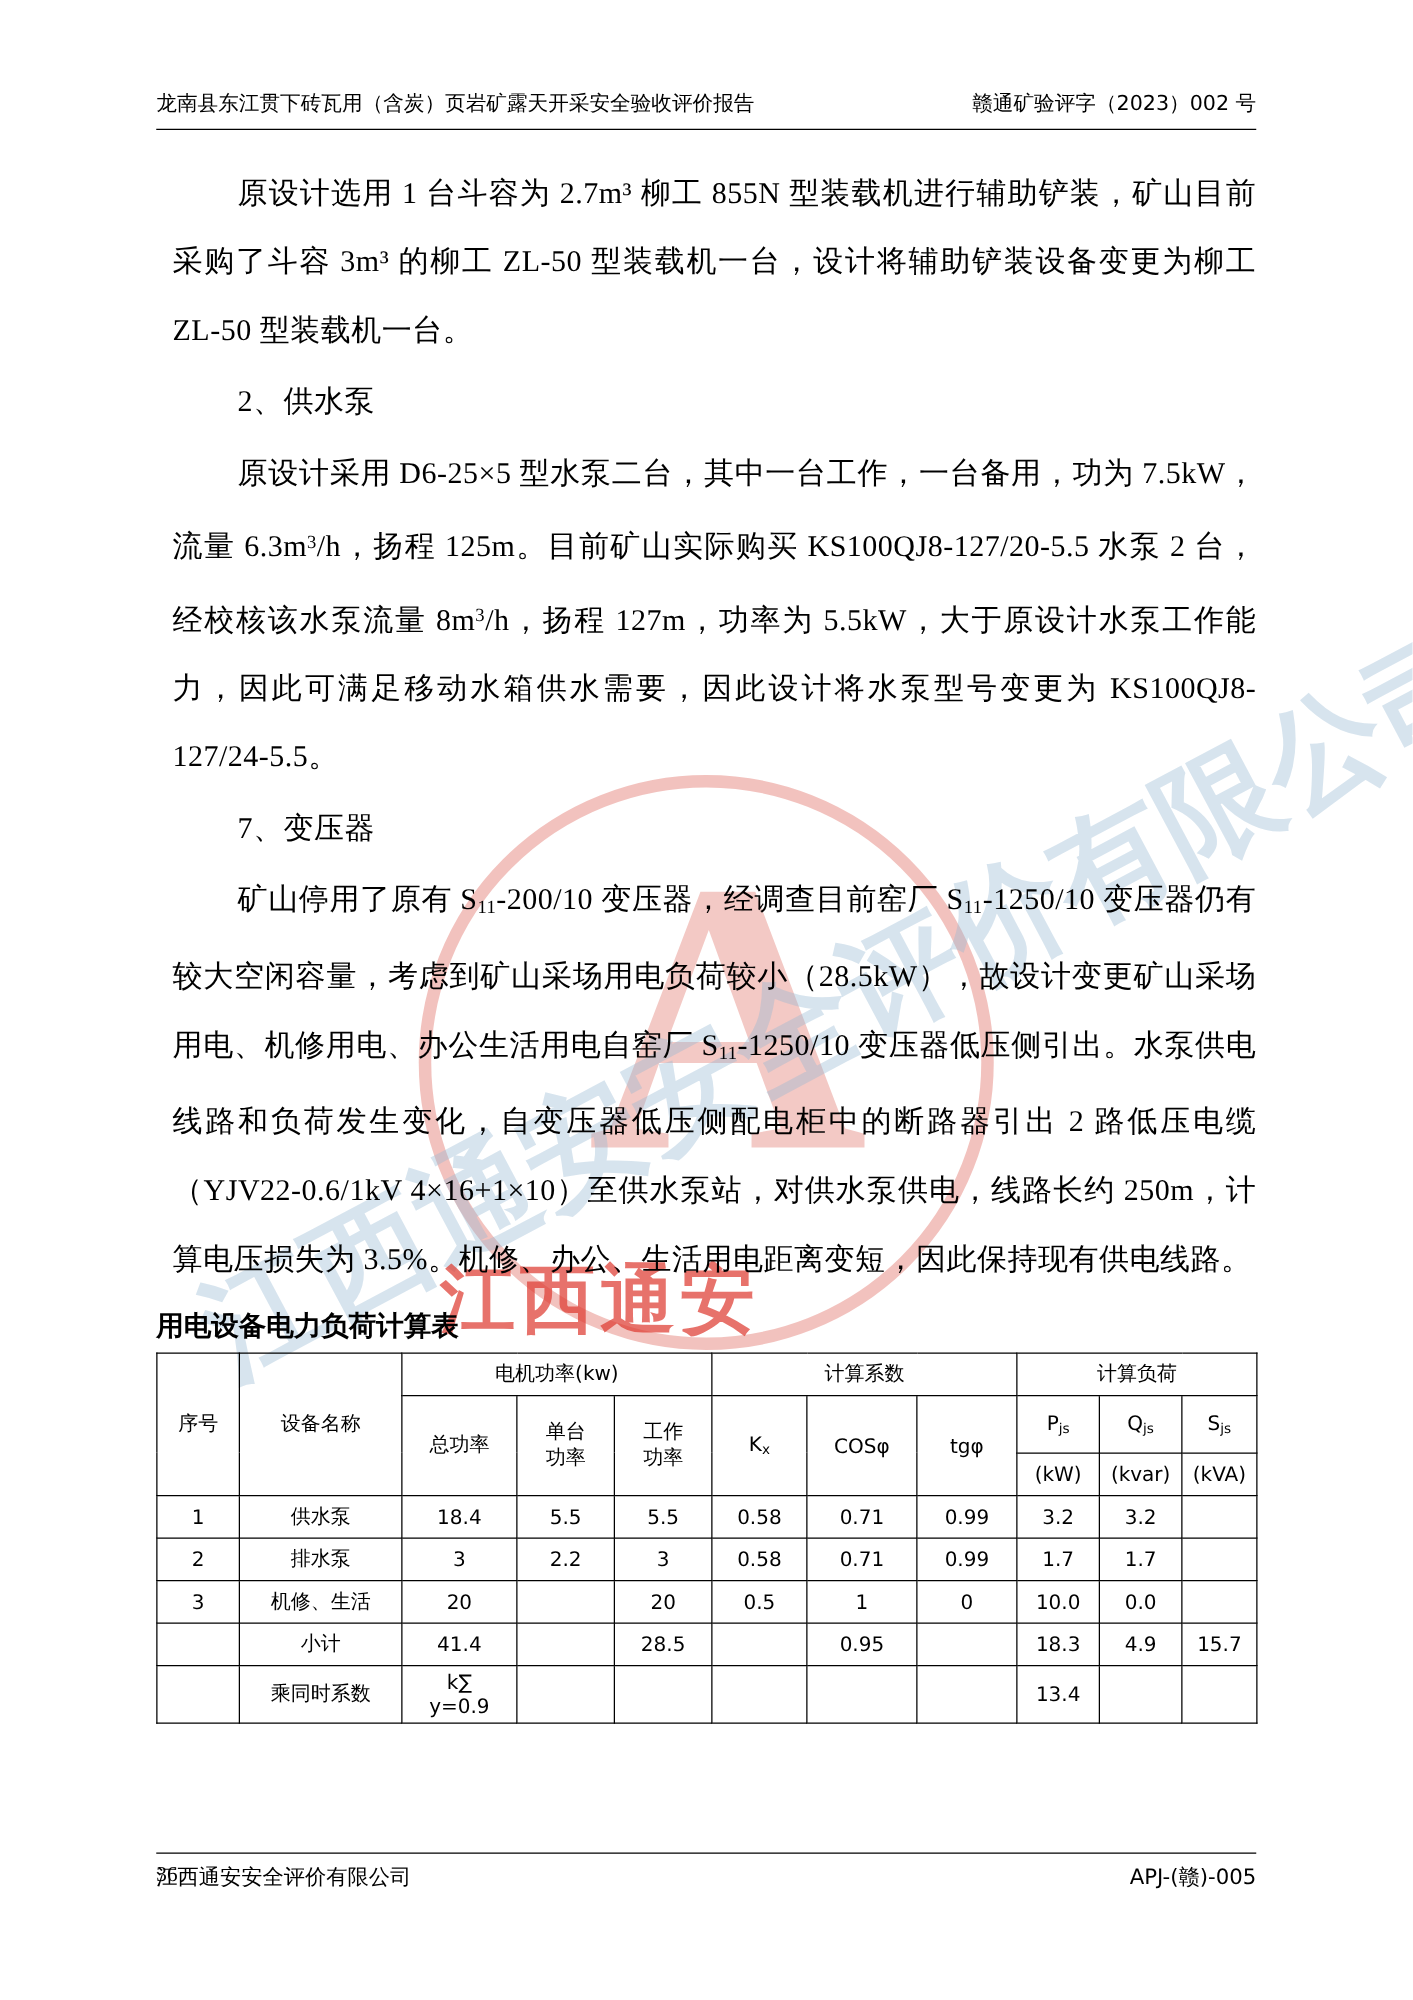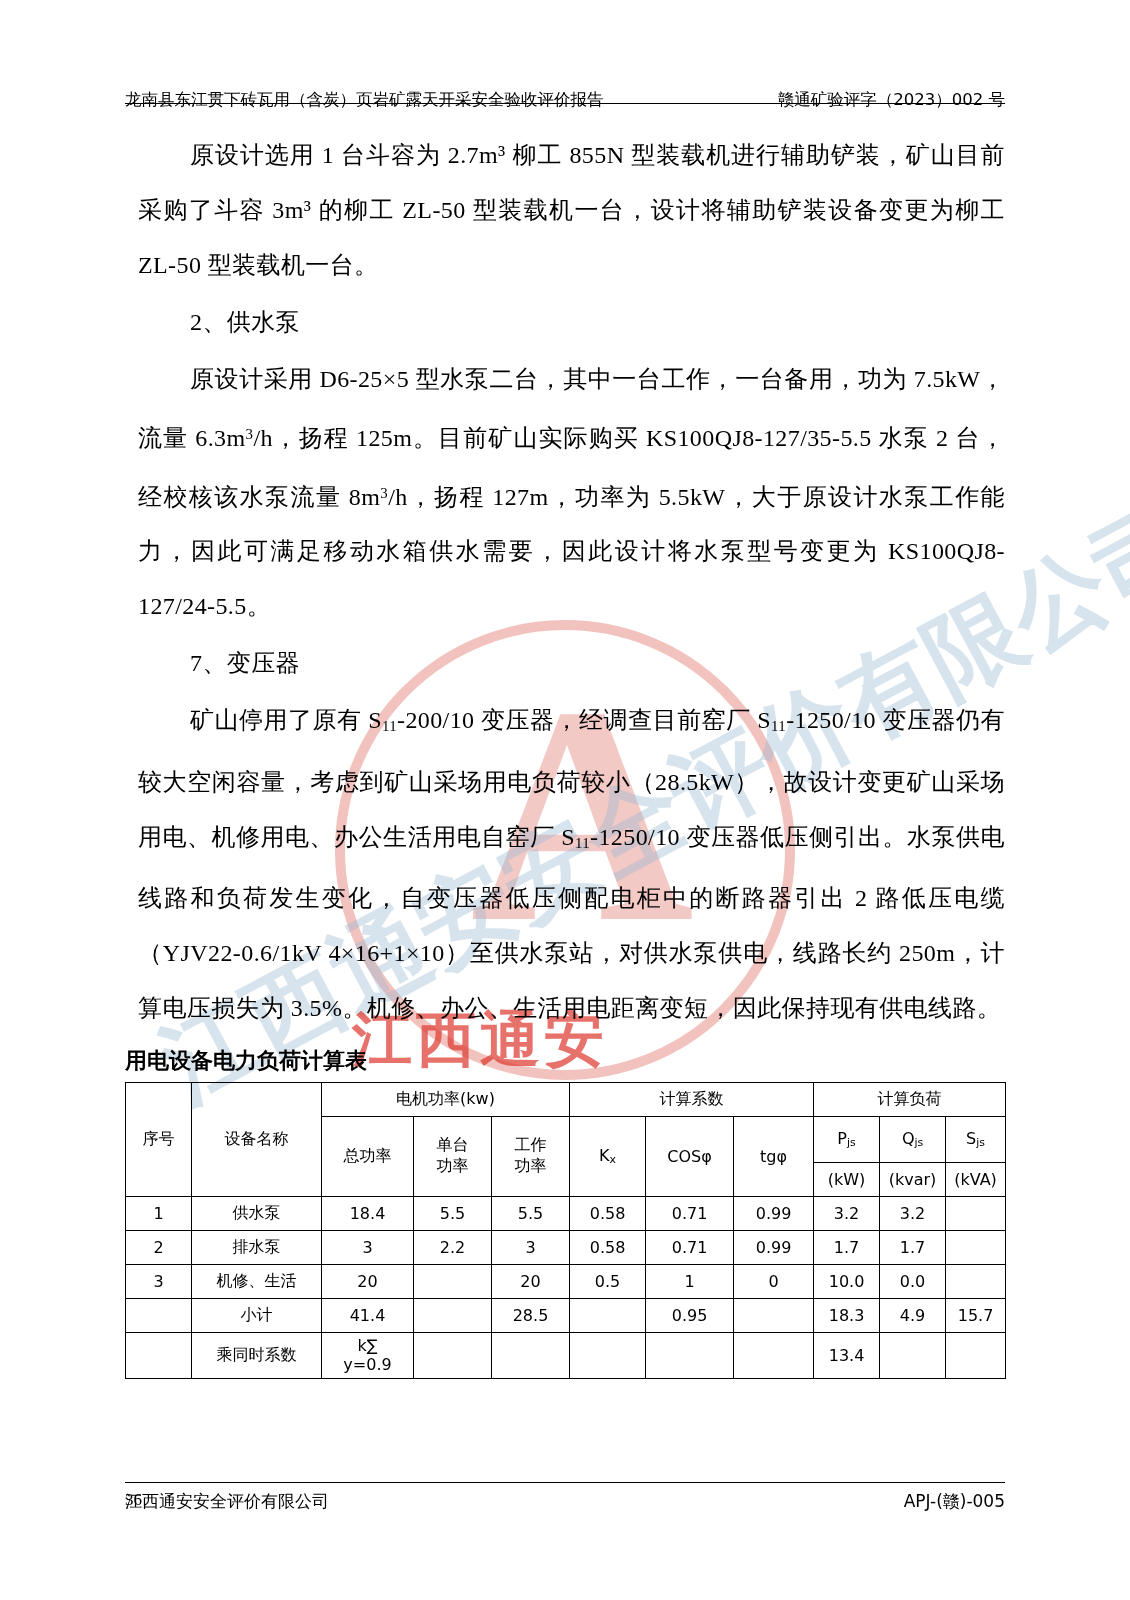--- a/index.html
+++ b/index.html
@@ -80,21 +80,20 @@
     left: 125px;
     top: 72px;
     width: 880px;
     display: flex;
     justify-content: space-between;
     align-items: flex-end;
     font-family: "DejaVu Sans", sans-serif;
     font-size: 16.5px;
     color: #000;
     z-index: 10;
-    margin-top: 17px;
   }
   .header-rule {
     position: absolute;
     left: 125px;
     top: 103px;
     width: 880px;
     height: 1px;
     background: #000;
     z-index: 10;
   }
@@ -195,21 +194,21 @@
     <span>赣通矿验评字（2023）002 号</span>
   </div>
   <div class="header-rule"></div>
 
   <div class="content">
 
     <p class="para indent">原设计选用 1 台斗容为 2.7m³ 柳工 855N 型装载机进行辅助铲装，矿山目前采购了斗容 3m³ 的柳工 ZL-50 型装载机一台，设计将辅助铲装设备变更为柳工 ZL-50 型装载机一台。</p>
 
     <p class="para indent">2、供水泵</p>
 
-    <p class="para indent"><span>原设计采用 D6-25×5 型水泵二台，其中一台工作，一台备用，功为 7.5kW，流量 6.3m</span><sup>3</sup><span>/h，扬程 125m。目前矿山实际购买 KS100QJ8-127/35-5.5 水泵 2 台，经校核该水泵流量 8m</span><sup>3</sup><span>/h，扬程 127m，功率为 5.5kW，大于原设计水泵工作能力，因此可满足移动水箱供水需要，因此设计将水泵型号变更为 KS100QJ8-127/24-5.5。</span></p>
+    <p class="para indent"><span>原设计采用 D6-25×5 型水泵二台，其中一台工作，一台备用，功为 7.5kW，流量 6.3m</span><sup>3</sup><span>/h，扬程 125m。目前矿山实际购买 KS100QJ8-127/20-5.5 水泵 2 台，经校核该水泵流量 8m</span><sup>3</sup><span>/h，扬程 127m，功率为 5.5kW，大于原设计水泵工作能力，因此可满足移动水箱供水需要，因此设计将水泵型号变更为 KS100QJ8-127/24-5.5。</span></p>
 
     <p class="para indent">7、变压器</p>
 
     <p class="para indent"><span>矿山停用了原有 S</span><sub>11</sub><span>-200/10 变压器，经调查目前窑厂 S</span><sub>11</sub><span>-1250/10 变压器仍有较大空闲容量，考虑到矿山采场用电负荷较小（28.5kW），故设计变更矿山采场用电、机修用电、办公生活用电自窑厂 S</span><sub>11</sub><span>-1250/10 变压器低压侧引出。水泵供电线路和负荷发生变化，自变压器低压侧配电柜中的断路器引出 2 路低压电缆（YJV22-0.6/1kV 4×16+1×10）至供水泵站，对供水泵供电，线路长约 250m，计算电压损失为 3.5%。机修、办公、生活用电距离变短，因此保持现有供电线路。</span></p>
 
     <div class="table-title">用电设备电力负荷计算表</div>
 
     <table class="load">
       <colgroup>
         <col style="width:66px">

